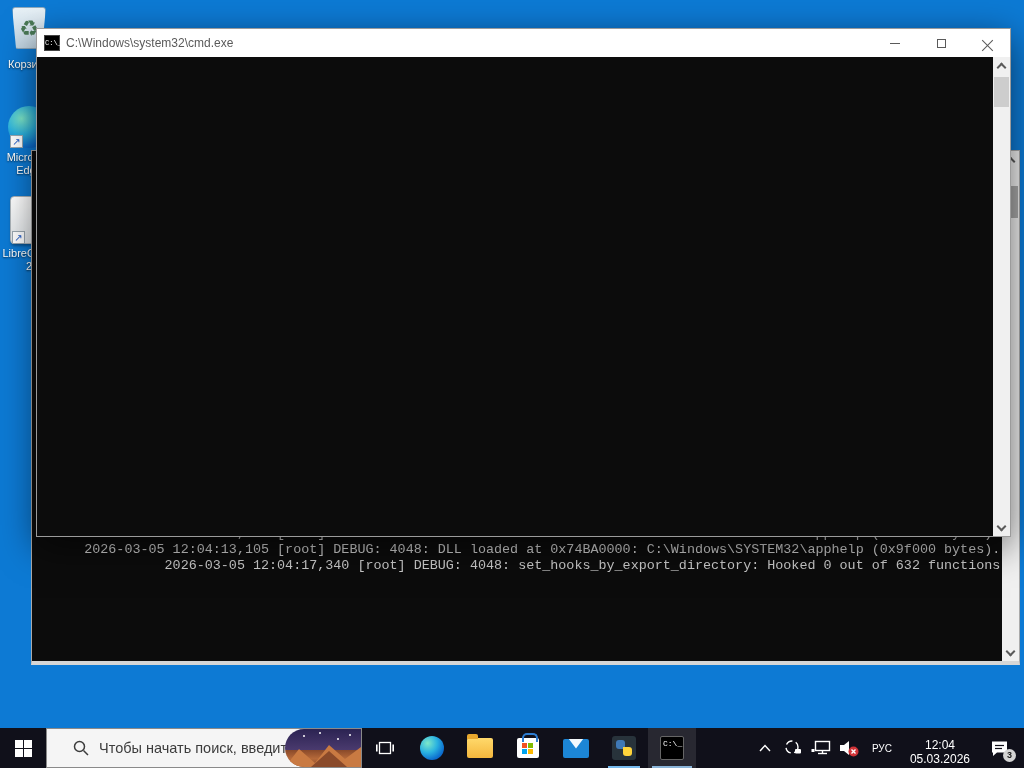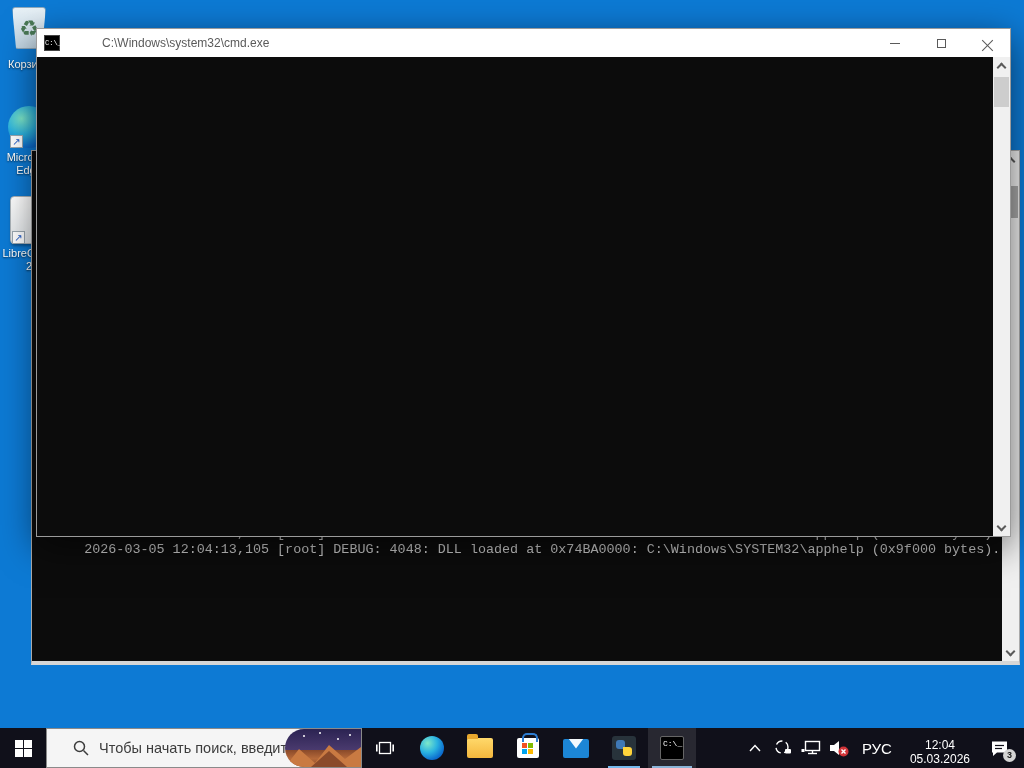--- a/index.html
+++ b/index.html
@@ -25,21 +25,21 @@
   .log-text { position:absolute; left:4px; top:375px; width:963px; font-family:"Liberation Mono","DejaVu Sans Mono",monospace; font-size:13.4px; line-height:16px; color:#cccccc; }
   .log-line { width:120ch; white-space:pre-wrap; word-break:break-all;text-align:right; }
   .log-scrollbar { position:absolute; right:0; top:0; bottom:0; width:17px; background:#f0f0f0; }
   .log-scrollbar .sb-btn { position:absolute; left:0; width:17px; height:17px; text-align:center; }
   .log-scrollbar .sb-thumb { position:absolute; left:1px; width:15px; background:#a8a8a8; }
 
   
   .cmd-window { position:absolute; left:36px; top:28px; width:975px; height:509px; z-index:5; background:#0c0c0c; border:1px solid #9b9b9b; box-shadow:0 10px 34px rgba(0,0,0,.55); }
   .titlebar { position:absolute; left:0; top:0; right:0; height:28px; background:#ffffff; display:flex; align-items:center; }
   .cmd-ico { width:16px; height:16px; margin:0 6px 0 7px; background:#000; border:1px solid #444; color:#fff; font-family:"Liberation Mono",monospace; font-size:7px; line-height:14px; text-align:center; }
-  .title-text { font-size:12px; color:#5a5a5a; flex:1; white-space:nowrap; overflow:hidden;margin-left:36px; }
+  .title-text { font-size:12px; color:#5a5a5a; flex:1; white-space:nowrap; overflow:hidden; }
   .caption-btns { display:flex; height:28px; }
   .cap-btn { width:46px; height:28px; display:flex; align-items:center; justify-content:center; }
   .glyph-min { width:10px; height:1px; background:#5a5a5a; }
   .glyph-max { width:9px; height:9px; border:1px solid #5a5a5a; }
   .glyph-close { position:relative; width:11px; height:11px; }
   .glyph-close::before,.glyph-close::after { content:""; position:absolute; left:5px; top:0; width:1px; height:15px; background:#5a5a5a; }
   .glyph-close::before { transform:rotate(45deg); }
   .glyph-close::after { transform:rotate(-45deg); }
   .cmd-scrollbar { position:absolute; right:0; top:28px; bottom:0; width:17px; background:#f0f0f0; }
   .cmd-scrollbar .sb-btn { position:absolute; left:0; width:17px; height:17px; text-align:center; }
@@ -68,21 +68,21 @@
   .ms-grid { position:absolute; left:5px; top:5px; display:grid; grid-template-columns:5px 5px; grid-template-rows:5px 5px; gap:1px; }
   .ms-grid b:nth-child(1){background:#f25022}.ms-grid b:nth-child(2){background:#7fba00}.ms-grid b:nth-child(3){background:#00a4ef}.ms-grid b:nth-child(4){background:#ffb900}
   .mail-mini { width:26px; height:19px; background:#1c86d6; position:relative; overflow:hidden; border-radius:2px; }
   .mail-mini::before { content:""; position:absolute; top:-10px; left:-2px; width:30px; height:20px; background:#fff; transform:rotate(0deg); clip-path:polygon(0 0,100% 0,50% 100%); opacity:.95; }
   .py-mini { width:24px; height:24px; background:#28333b; border-radius:3px; position:relative; }
   .py-mini::before { content:""; position:absolute; left:4px; top:4px; width:9px; height:9px; background:#3f78b5; border-radius:3px 3px 0 3px; }
   .py-mini::after { content:""; position:absolute; right:4px; bottom:4px; width:9px; height:9px; background:#ffd43b; border-radius:0 3px 3px 3px; }
   .cmd-mini { width:24px; height:24px; background:#000; border:1px solid #666; border-radius:2px; color:#fff; font-family:"Liberation Mono",monospace; font-size:8px; line-height:10px; text-align:left; padding:2px; }
   .tray { margin-left:auto; display:flex; align-items:center; gap:6px; padding-right:8px; }
   .tray-ico { width:22px; height:40px; display:flex; align-items:center; justify-content:center; position:relative; }
-  .lang { color:#fff; font-size:15px; padding:0 6px; }
+  .lang { color:#fff; font-size:10px; padding:0 6px; }
   .clock { color:#fff; font-size:12px; line-height:14px; text-align:center; padding:0 6px;margin-top:8px; }
   .notif { position:relative; width:34px; }
   .notif-badge { position:absolute; right:0px; bottom:6px; width:13px; height:13px; border-radius:50%; background:#d4d4d4; color:#1a1a1a; font-size:9px; line-height:13px; text-align:center; font-weight:bold; }
 </style>
 </head>
 <body>
 
 <div class="desk-icon" style="left:0; top:3px;">
   <div class="bin-body">
     <div class="bin-shape">♻</div>
@@ -109,20 +109,21 @@
   <div class="lbl">
     <div>LibreOffice</div>
     <div>2</div>
   </div>
 </div>
 
 <div class="log-window">
   <div class="log-text">
     <div class="log-line">2026-03-05 12:04:13,105 [root] DEBUG: 4048: DLL loaded at 0x74BA0000: C:\Windows\SYSTEM32\apphelp (0x9f000 bytes).</div>
     <div class="log-line">2026-03-05 12:04:13,105 [root] DEBUG: 4048: DLL loaded at 0x74BA0000: C:\Windows\SYSTEM32\apphelp (0x9f000 bytes).</div>
+    <div class="log-line">2026-03-05 12:04:17,340 [root] DEBUG: 4048: set_hooks_by_export_directory: Hooked 0 out of 632 functions</div>
   </div>
   <div class="log-scrollbar">
     <div class="sb-btn" style="top:0;"><span class="chev up"></span></div>
     <div class="sb-thumb" style="top:35px; height:32px;"></div>
     <div class="sb-btn" style="bottom:0;"><span class="chev down"></span></div>
   </div>
 </div>
 
 <div class="cmd-window">
   <div class="titlebar">

